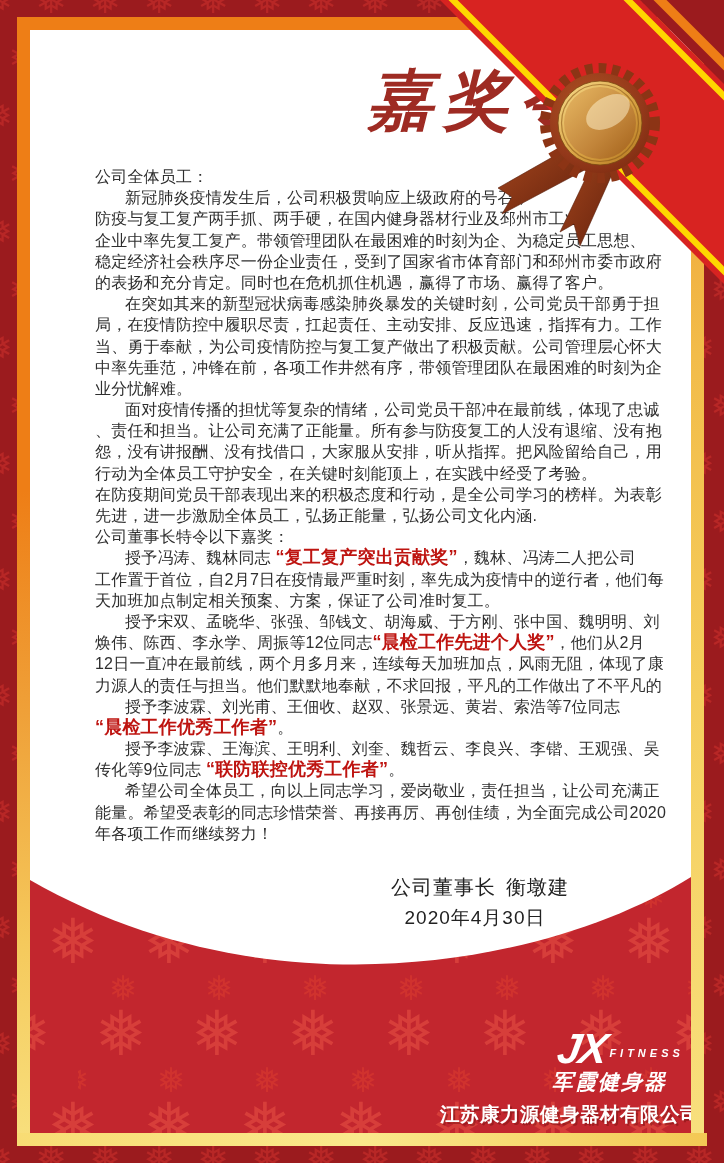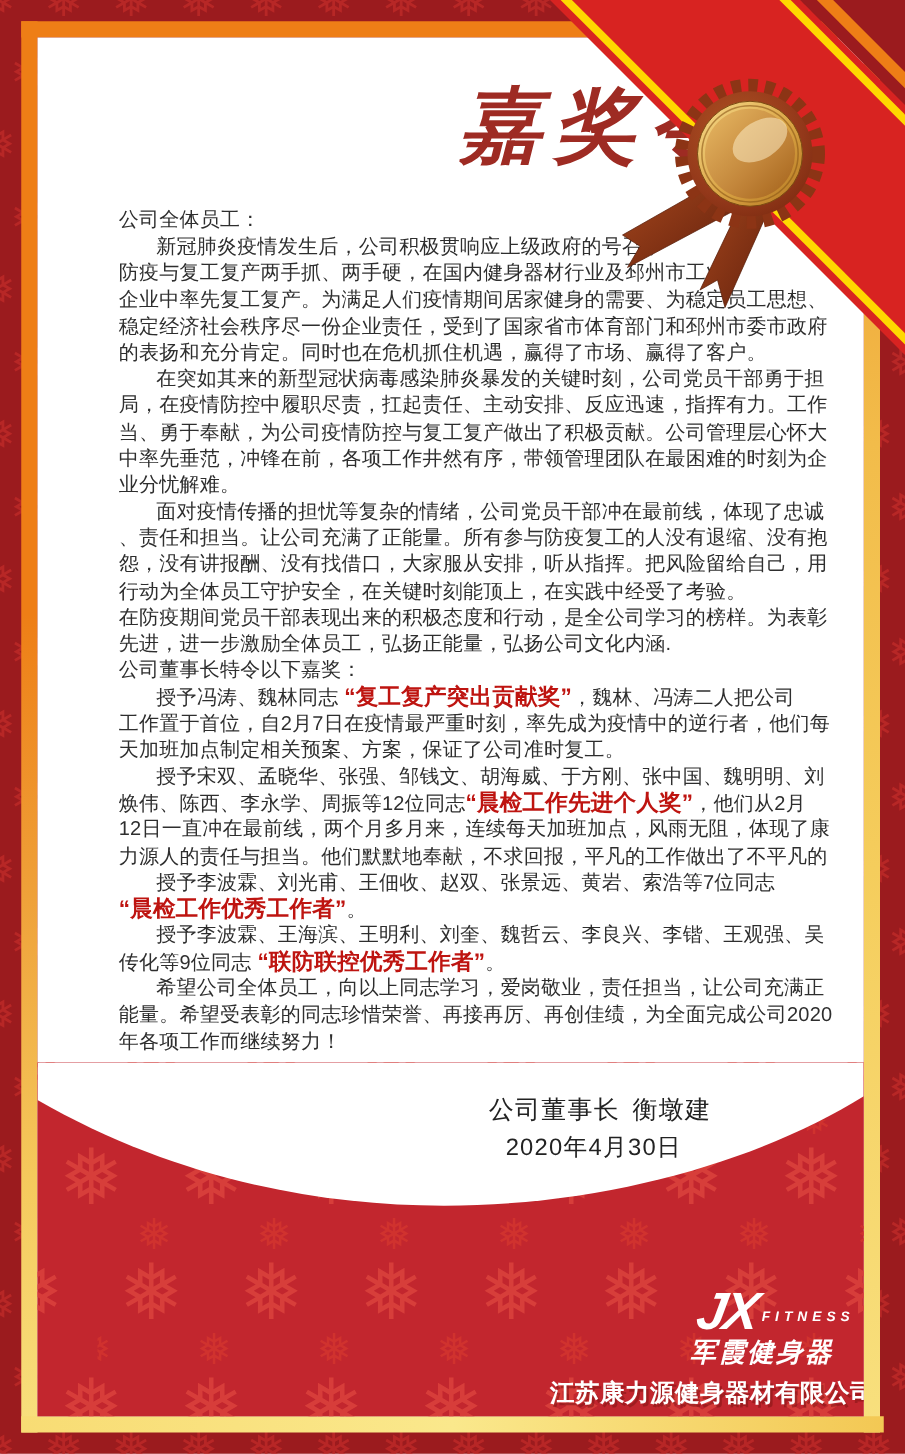--- a/index.html
+++ b/index.html
@@ -350,21 +350,21 @@
 <div class="strip bottom"></div>
 
 <div class="content">
 
   <div class="title">嘉奖令</div>
 
   <div class="body-lines">
       <div class="bline"><span>公司全体员工：</span></div>
       <div class="bline ind"><span>新冠肺炎疫情发生后，公司积极贯响应上级政府的号召，</span></div>
       <div class="bline"><span>防疫与复工复产两手抓、两手硬，在国内健身器材行业及邳州市工业</span></div>
-      <div class="bline"><span>企业中率先复工复产。为满足人们疫情期间居家健身的需要、为稳定员工思想、</span></div>
+      <div class="bline"><span>企业中率先复工复产。带领管理团队在最困难的时刻为企、为稳定员工思想、</span></div>
       <div class="bline"><span>稳定经济社会秩序尽一份企业责任，受到了国家省市体育部门和邳州市委市政府</span></div>
       <div class="bline"><span>的表扬和充分肯定。同时也在危机抓住机遇，赢得了市场、赢得了客户。</span></div>
       <div class="bline ind"><span>在突如其来的新型冠状病毒感染肺炎暴发的关键时刻，公司党员干部勇于担</span></div>
       <div class="bline"><span>局，在疫情防控中履职尽责，扛起责任、主动安排、反应迅速，指挥有力。工作</span></div>
       <div class="bline"><span>当、勇于奉献，为公司疫情防控与复工复产做出了积极贡献。公司管理层心怀大</span></div>
       <div class="bline"><span>中率先垂范，冲锋在前，各项工作井然有序，带领管理团队在最困难的时刻为企</span></div>
       <div class="bline"><span>业分忧解难。</span></div>
       <div class="bline ind"><span>面对疫情传播的担忧等复杂的情绪，公司党员干部冲在最前线，体现了忠诚</span></div>
       <div class="bline"><span>、责任和担当。让公司充满了正能量。所有参与防疫复工的人没有退缩、没有抱</span></div>
       <div class="bline"><span>怨，没有讲报酬、没有找借口，大家服从安排，听从指挥。把风险留给自己，用</span></div>

